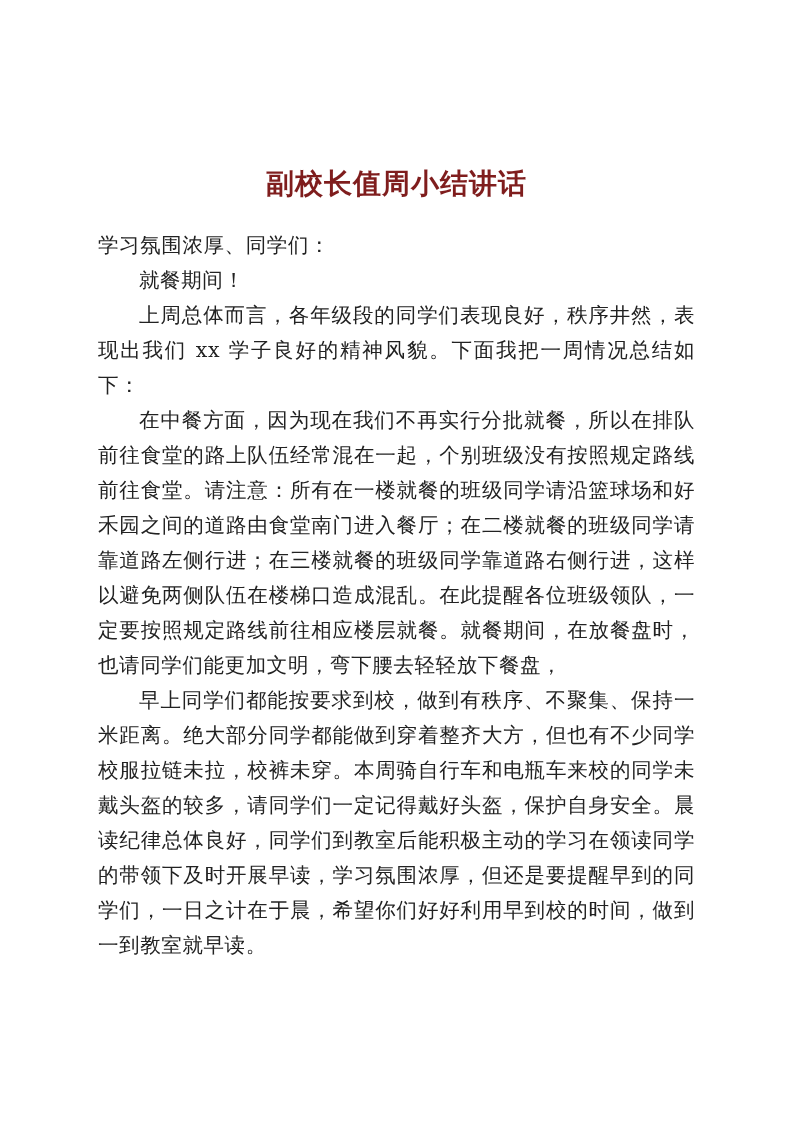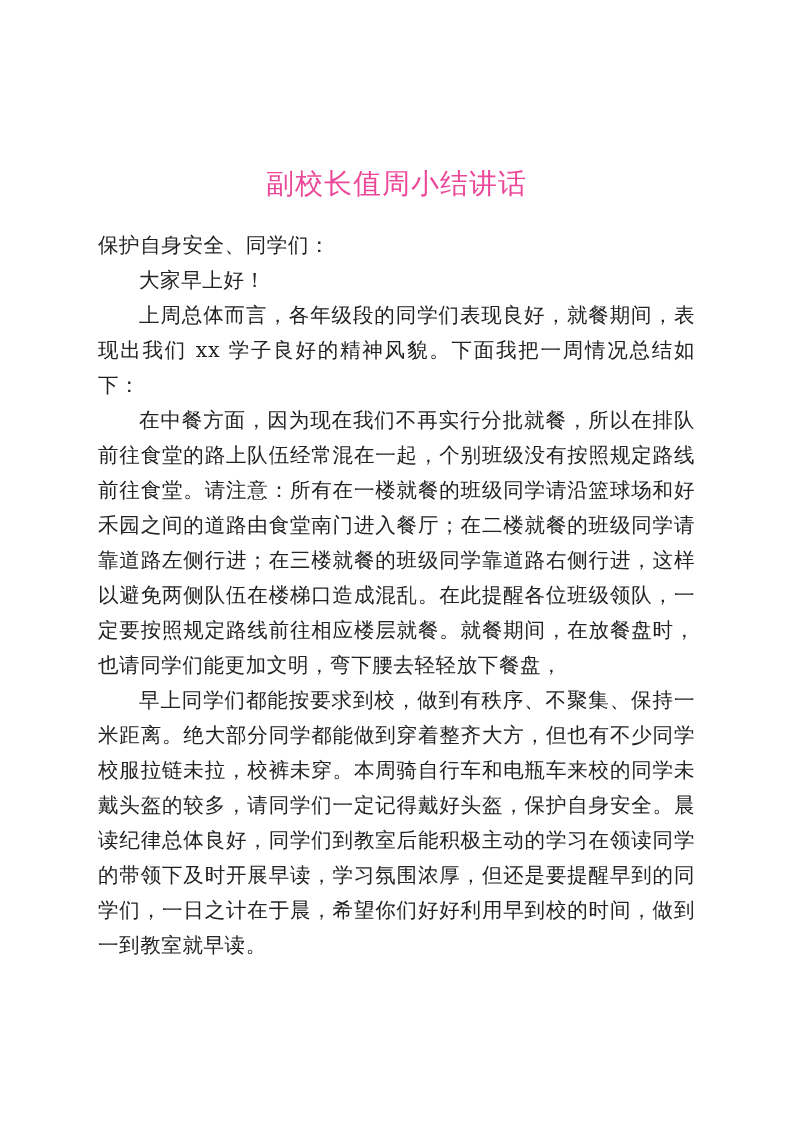--- a/index.html
+++ b/index.html
@@ -19,24 +19,24 @@
     box-sizing: border-box;
   }
 
   .doc-title {
     position: absolute;
     top: 145px;
     left: 98px;
     width: 597px;
     text-align: center;
     font-family: "DejaVu Sans", "Liberation Sans", sans-serif;
-    font-weight: normal;
+    font-weight: bold;
     font-size: 28px;
     line-height: 40px;
-    color: #ec4899;
+    color: #7f1d1d;
     letter-spacing: 1px;
     white-space: nowrap;
   }
 
   .body-block {
     position: absolute;
     top: 228px;
     left: 98px;
     width: 597px;
   }
@@ -64,25 +64,25 @@
 </style>
 </head>
 <body>
 
 <div class="page">
 
   <h1 class="doc-title">副校长值周小结讲话</h1>
 
   <div class="body-block">
 
-    <p class="para no-indent">保护自身安全、同学们：</p>
+    <p class="para no-indent">学习氛围浓厚、同学们：</p>
 
-    <p class="para indent">大家早上好！</p>
+    <p class="para indent">就餐期间！</p>
 
-    <p class="para indent">上周总体而言，各年级段的同学们表现良好，就餐期间，表现出我们 xx 学子良好的精神风貌。下面我把一周情况总结如下：</p>
+    <p class="para indent">上周总体而言，各年级段的同学们表现良好，秩序井然，表现出我们 xx 学子良好的精神风貌。下面我把一周情况总结如下：</p>
 
     <p class="para indent">在中餐方面，因为现在我们不再实行分批就餐，所以在排队前往食堂的路上队伍经常混在一起，个别班级没有按照规定路线前往食堂。请注意：所有在一楼就餐的班级同学请沿篮球场和好禾园之间的道路由食堂南门进入餐厅；在二楼就餐的班级同学请靠道路左侧行进；在三楼就餐的班级同学靠道路右侧行进，这样以避免两侧队伍在楼梯口造成混乱。在此提醒各位班级领队，一定要按照规定路线前往相应楼层就餐。就餐期间，在放餐盘时，也请同学们能更加文明，弯下腰去轻轻放下餐盘，</p>
 
     <p class="para indent">早上同学们都能按要求到校，做到有秩序、不聚集、保持一米距离。绝大部分同学都能做到穿着整齐大方，但也有不少同学校服拉链未拉，校裤未穿。本周骑自行车和电瓶车来校的同学未戴头盔的较多，请同学们一定记得戴好头盔，保护自身安全。晨读纪律总体良好，同学们到教室后能积极主动的学习在领读同学的带领下及时开展早读，学习氛围浓厚，但还是要提醒早到的同学们，一日之计在于晨，希望你们好好利用早到校的时间，做到一到教室就早读。</p>
 
   </div>
 
 </div>
 
 </body></html>

